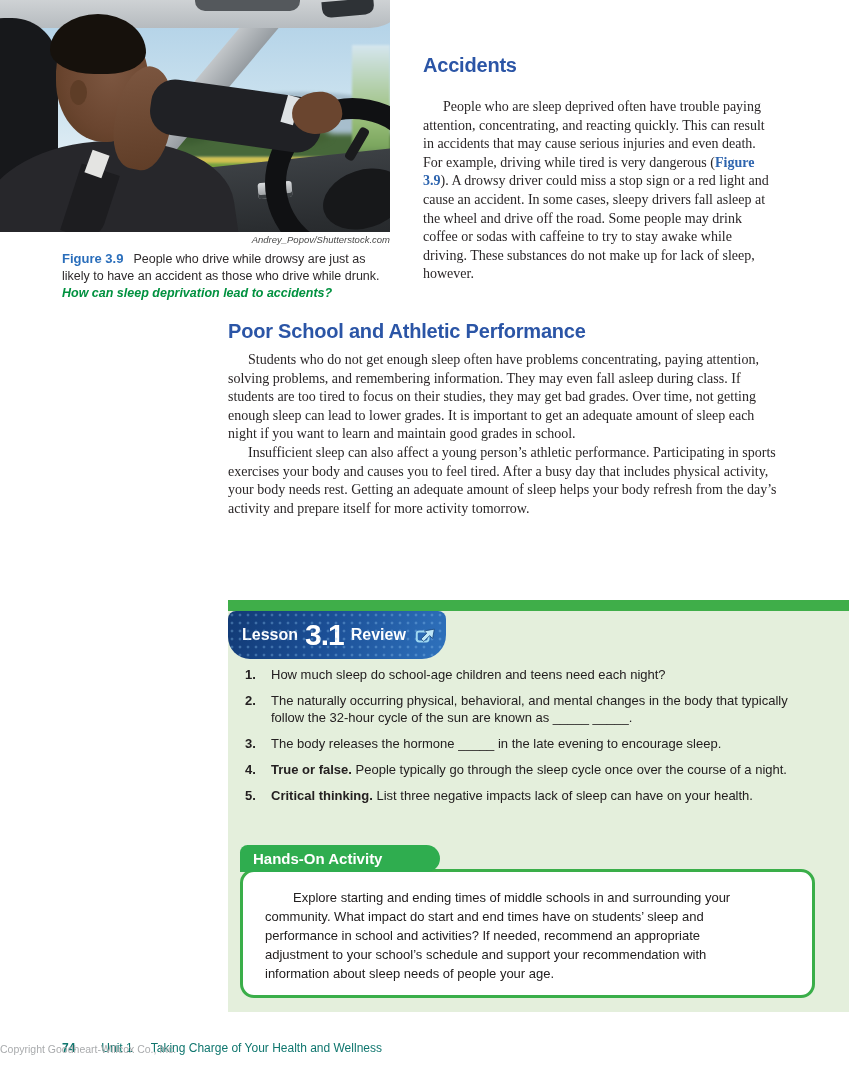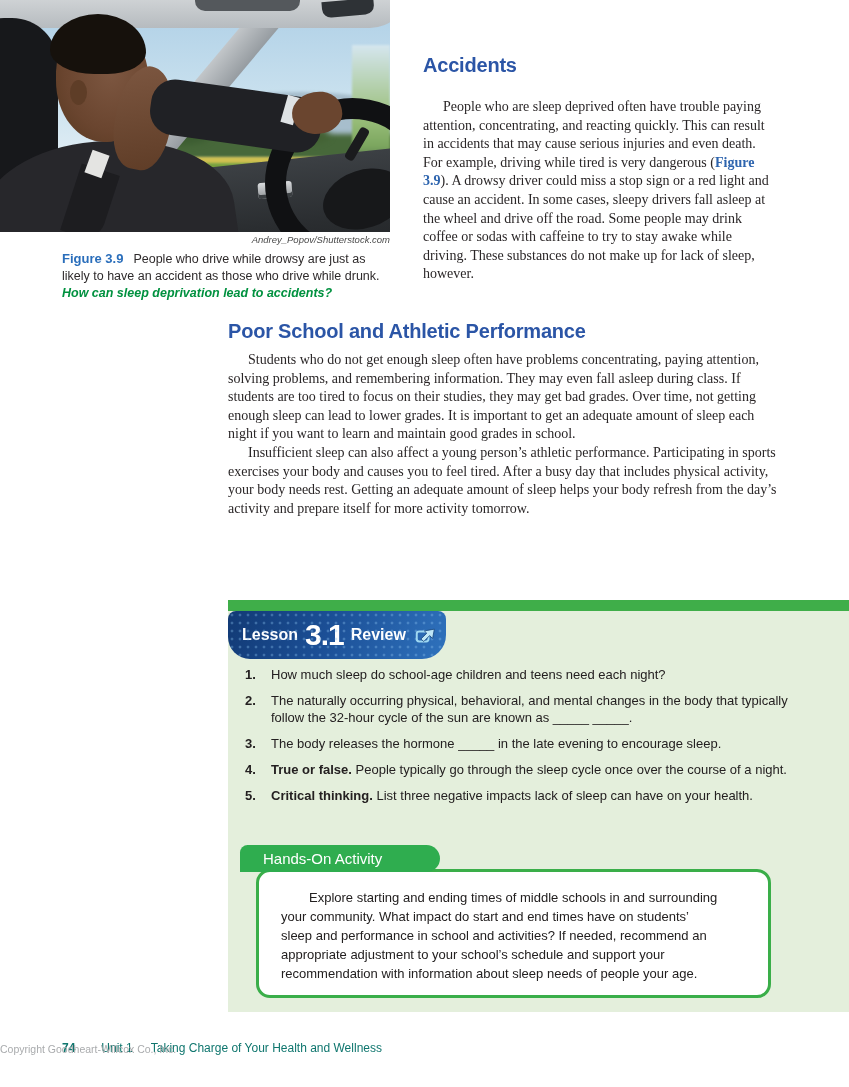--- a/index.html
+++ b/index.html
@@ -82,26 +82,26 @@
 
   .questions { left:245px; top:666px; width:545px; font-size:13px; line-height:17px; color:#242021; }
   .q-item { display:flex; margin-bottom:9px; }
   .q-num { width:18px; flex:0 0 18px; font-weight:700; }
   .q-body { flex:1; padding-left:8px; }
   .q-bold { font-weight:700; }
 
   .activity-tab {
     left:240px; top:845px; width:200px; height:27px;
     background:#2fad4f; border-radius:9px 16px 16px 0;
-    color:#ffffff; font-weight:400; font-size:15px;
-    display:flex; align-items:center; padding-left:23px; z-index:2;
+    color:#ffffff; font-weight:700; font-size:15px;
+    display:flex; align-items:center; padding-left:13px; z-index:2;
   }
   .activity-box {
-    left:240px; top:869px; width:515px; height:129px;
-    background:#ffffff; border:3px solid #3aae49; border-radius:14px;margin-left:16px;
+    left:240px; top:869px; width:575px; height:129px;
+    background:#ffffff; border:3px solid #3aae49; border-radius:14px;
   }
   .activity-text {
     position:absolute; left:22px; right:46px; top:16px;
     font-size:13px; line-height:19px; color:#232020; text-indent:28px;
   }
 
   
   .footer-left { left:62px; top:1041px; font-size:12px; color:#0f766e; }
   .f-num { font-weight:700; margin-right:26px; }
   .f-unit { margin-right:18px; }

